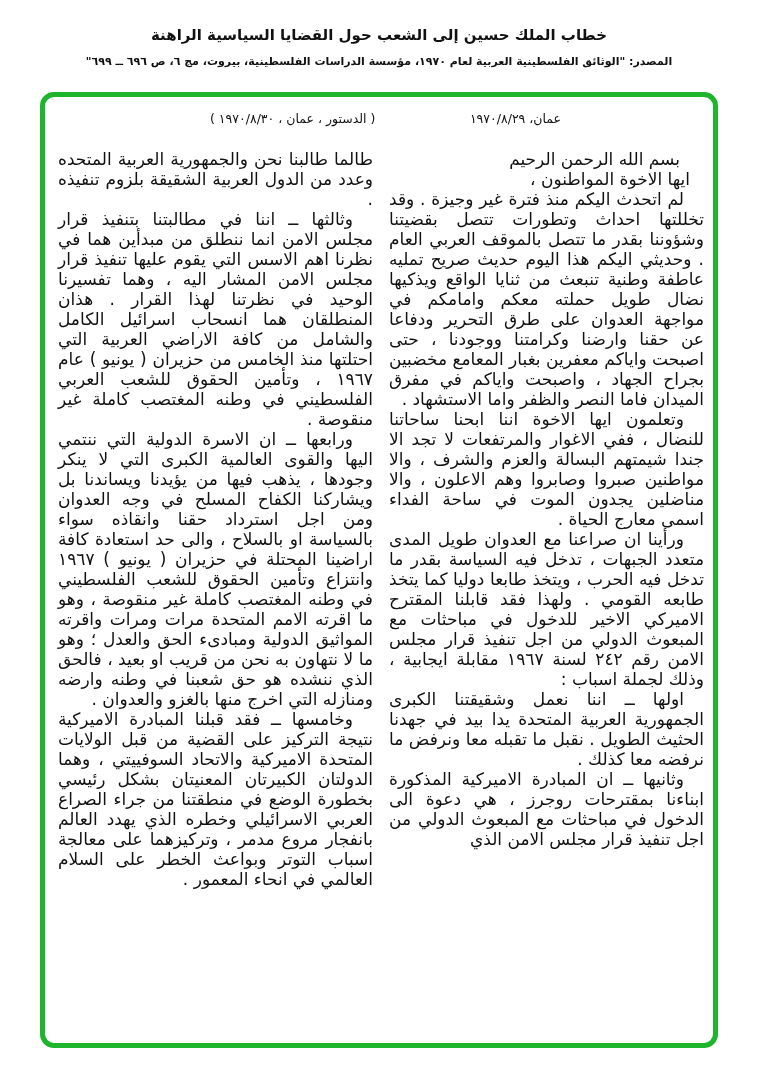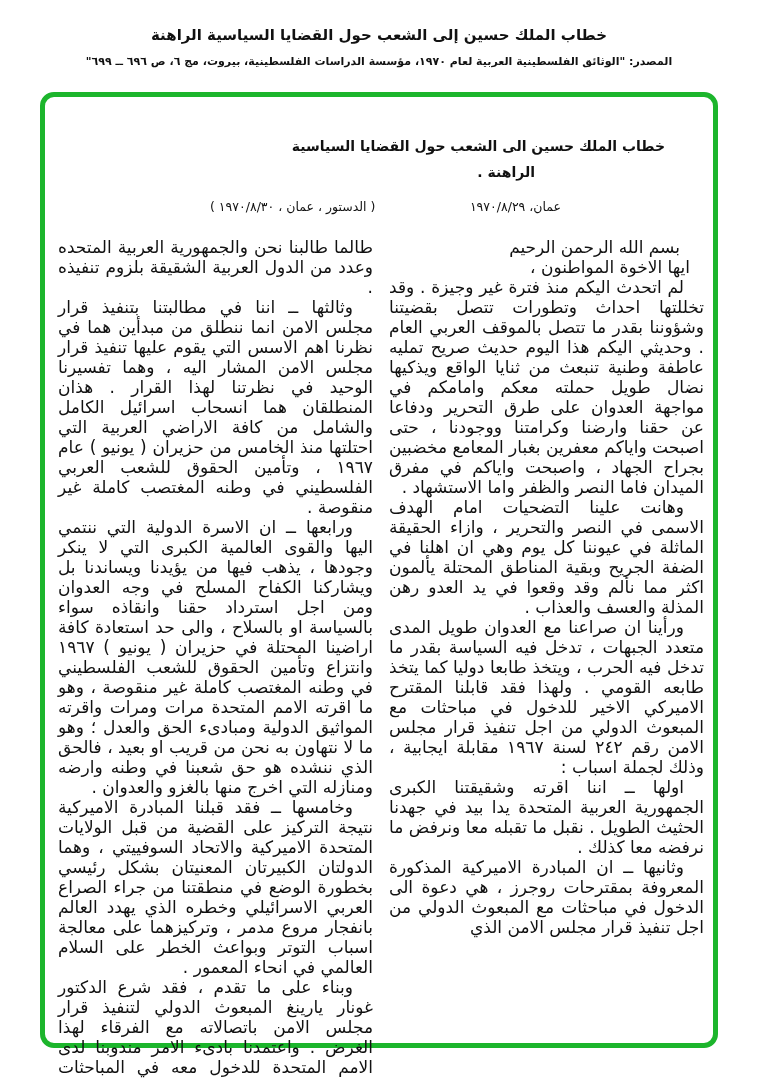--- a/index.html
+++ b/index.html
@@ -48,45 +48,40 @@
 </head>
 <body>
 
 <div class="page">
 
   <div class="hdr-title">خطاب الملك حسين إلى الشعب حول القضايا السياسية الراهنة</div>
   <div class="hdr-source">المصدر: "الوثائق الفلسطينية العربية لعام ١٩٧٠، مؤسسة الدراسات الفلسطينية، بيروت، مج ٦، ص ٦٩٦ ــ ٦٩٩"</div>
 
   <div class="doc-frame">
 
-    <div class="doc-title">
-      <div class="t-line">خطاب الملك حسين الى الشعب حول القضايا السياسية</div>
-      <div class="t-line t-line2">الراهنة .</div>
-    </div>
 
     <div class="dateline">
       <span class="d-right">عمان، ١٩٧٠/٨/٢٩</span>
       <span class="d-left">( الدستور ، عمان ، ١٩٧٠/٨/٣٠ )</span>
     </div>
 
     <div class="columns">
 
       <div class="col">
         <p class="bism">بسم الله الرحمن الرحيم</p>
         <p class="salu">ايها الاخوة المواطنون ،</p>
         <p class="ind">لم اتحدث اليكم منذ فترة غير وجيزة . وقد تخللتها احداث وتطورات تتصل بقضيتنا وشؤوننا بقدر ما تتصل بالموقف العربي العام . وحديثي اليكم هذا اليوم حديث صريح تمليه عاطفة وطنية تنبعث من ثنايا الواقع ويذكيها نضال طويل حملته معكم وامامكم في مواجهة العدوان على طرق التحرير ودفاعا عن حقنا وارضنا وكرامتنا ووجودنا ، حتى اصبحت واياكم معفرين بغبار المعامع مخضبين بجراح الجهاد ، واصبحت واياكم في مفرق الميدان فاما النصر والظفر واما الاستشهاد .</p>
-        <p class="ind">وهانت علينا التضحيات امام الهدف الاسمى في النصر والتحرير ، وازاء الحقيقة الماثلة في عيوننا كل يوم وهي ان اهلنا في الضفة الجريح وبقية المناطق المحتلة يألمون اكثر مما نألم وقد وقعوا في يد العدو رهن المذلة والعسف والعذاب .</p>
+        <p class="ind">وتعلمون ايها الاخوة اننا ابحنا ساحاتنا للنضال ، ففي الاغوار والمرتفعات لا تجد الا جندا شيمتهم البسالة والعزم والشرف ، والا مواطنين صبروا وصابروا وهم الاعلون ، والا مناضلين يجدون الموت في ساحة الفداء اسمى معارج الحياة .</p>
         <p class="ind">ورأينا ان صراعنا مع العدوان طويل المدى متعدد الجبهات ، تدخل فيه السياسة بقدر ما تدخل فيه الحرب ، ويتخذ طابعا دوليا كما يتخذ طابعه القومي . ولهذا فقد قابلنا المقترح الاميركي الاخير للدخول في مباحثات مع المبعوث الدولي من اجل تنفيذ قرار مجلس الامن رقم ٢٤٢ لسنة ١٩٦٧ مقابلة ايجابية ، وذلك لجملة اسباب :</p>
-        <p class="ind">اولها ــ اننا اقرته وشقيقتنا الكبرى الجمهورية العربية المتحدة يدا بيد في جهدنا الحثيث الطويل . نقبل ما تقبله معا ونرفض ما نرفضه معا كذلك .</p>
-        <p class="ind">وثانيها ــ ان المبادرة الاميركية المذكورة المعروفة بمقترحات روجرز ، هي دعوة الى الدخول في مباحثات مع المبعوث الدولي من اجل تنفيذ قرار مجلس الامن الذي</p>
+        <p class="ind">اولها ــ اننا نعمل وشقيقتنا الكبرى الجمهورية العربية المتحدة يدا بيد في جهدنا الحثيث الطويل . نقبل ما تقبله معا ونرفض ما نرفضه معا كذلك .</p>
+        <p class="ind">وثانيها ــ ان المبادرة الاميركية المذكورة ابناءنا بمقترحات روجرز ، هي دعوة الى الدخول في مباحثات مع المبعوث الدولي من اجل تنفيذ قرار مجلس الامن الذي</p>
       </div>
 
       <div class="col">
         <p>طالما طالبنا نحن والجمهورية العربية المتحده وعدد من الدول العربية الشقيقة بلزوم تنفيذه .</p>
         <p class="ind">وثالثها ــ اننا في مطالبتنا بتنفيذ قرار مجلس الامن انما ننطلق من مبدأين هما في نظرنا اهم الاسس التي يقوم عليها تنفيذ قرار مجلس الامن المشار اليه ، وهما تفسيرنا الوحيد في نظرتنا لهذا القرار . هذان المنطلقان هما انسحاب اسرائيل الكامل والشامل من كافة الاراضي العربية التي احتلتها منذ الخامس من حزيران ( يونيو ) عام ١٩٦٧ ، وتأمين الحقوق للشعب العربي الفلسطيني في وطنه المغتصب كاملة غير منقوصة .</p>
         <p class="ind">ورابعها ــ ان الاسرة الدولية التي ننتمي اليها والقوى العالمية الكبرى التي لا ينكر وجودها ، يذهب فيها من يؤيدنا ويساندنا بل ويشاركنا الكفاح المسلح في وجه العدوان ومن اجل استرداد حقنا وانقاذه سواء بالسياسة او بالسلاح ، والى حد استعادة كافة اراضينا المحتلة في حزيران ( يونيو ) ١٩٦٧ وانتزاع وتأمين الحقوق للشعب الفلسطيني في وطنه المغتصب كاملة غير منقوصة ، وهو ما اقرته الامم المتحدة مرات ومرات واقرته المواثيق الدولية ومبادىء الحق والعدل ؛ وهو ما لا نتهاون به نحن من قريب او بعيد ، فالحق الذي ننشده هو حق شعبنا في وطنه وارضه ومنازله التي اخرج منها بالغزو والعدوان .</p>
         <p class="ind">وخامسها ــ فقد قبلنا المبادرة الاميركية نتيجة التركيز على القضية من قبل الولايات المتحدة الاميركية والاتحاد السوفييتي ، وهما الدولتان الكبيرتان المعنيتان بشكل رئيسي بخطورة الوضع في منطقتنا من جراء الصراع العربي الاسرائيلي وخطره الذي يهدد العالم بانفجار مروع مدمر ، وتركيزهما على معالجة اسباب التوتر وبواعث الخطر على السلام العالمي في انحاء المعمور .</p>
-        <p class="ind">وبناء على ما تقدم ، فقد شرع الدكتور غونار يارينغ المبعوث الدولي لتنفيذ قرار مجلس الامن باتصالاته مع الفرقاء لهذا الغرض . واعتمدنا بادىء الامر مندوبنا لدى الامم المتحدة للدخول معه في المباحثات الاولية .</p>
       </div>
 
     </div>
   </div>
 </div>
 
 </body></html>

